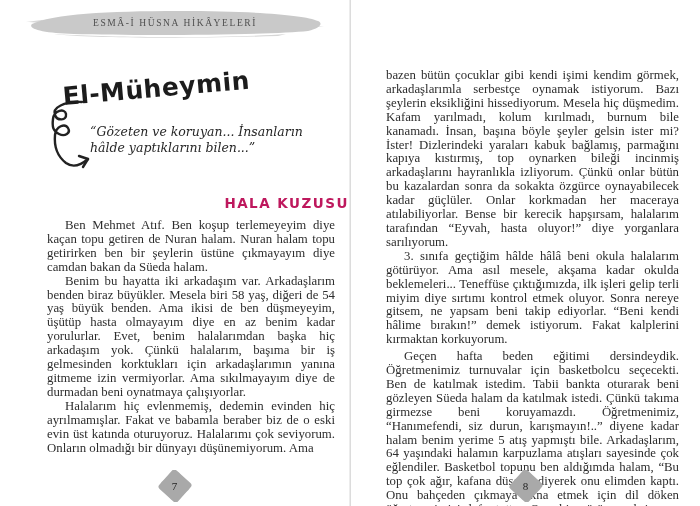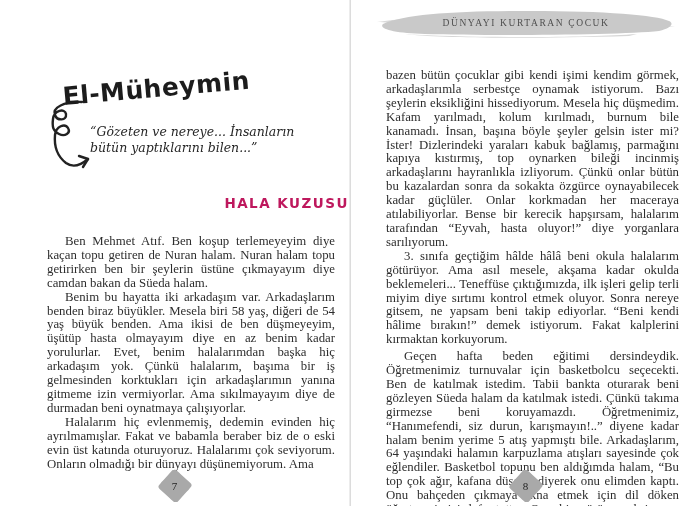--- a/index.html
+++ b/index.html
@@ -37,21 +37,21 @@
     position:absolute; top:195px; left:0; width:100%; text-align:right;
     font-family:"DejaVu Sans", sans-serif; font-weight:700; font-size:13.5px;
     letter-spacing:1.5px; color:#be185d;
   }
 
   
   .body-block {
     position:absolute; color:#2d2d2d; font-size:12.8px; line-height:13.9px;
     text-align:justify;
   }
-  .page.left  .body-block { top:235px; left:47px; width:288px; }
+  .page.left  .body-block { top:219px; left:47px; width:288px; }
   .page.right .body-block { top:44px;  left:35px; width:293px; }
   .body-block p { text-indent:18px; }
   .body-block p.no-indent { text-indent:0;margin-top:25px; }
   .body-block p.space-before { margin-top:3px; }
 
   
   .page-num { position:absolute; bottom:4px; left:50%; transform:translateX(-50%);
     width:42px; height:32px; }
   .page-num svg { position:absolute; inset:0; }
   .page-num .num {
@@ -59,58 +59,58 @@
     font-family:"Liberation Serif", serif; font-size:11px; color:#1f1f1f;
   }
 </style>
 </head>
 <body>
 
 <div class="spread">
 
   <div class="page left">
 
+    <div class="banner">
+      <svg viewBox="0 0 302 30" width="302" height="30">
+        <path d="M2 14 C22 11 45 10 62 10 L54 14 C32 14 12 15 2 14 Z" fill="#dadada"></path>
+        <path d="M300 18 C280 21 258 22 242 22 L250 18 Z" fill="#dadada"></path>
+        <path d="M8 16 C30 6 82 3 155 3 C230 3 281 7 294 13 C299 15 297 20 284 23 C248 27 118 28 50 26 C20 25 3 21 8 16 Z" fill="#c9c9c9"></path>
+        <path d="M30 26 C90 30 210 30 262 26 L254 28 C150 31 60 30 30 26 Z" fill="#d6d6d6"></path>
+      </svg>
+      <div class="banner-text">ESMÂ-İ HÜSNA HİKÂYELERİ</div>
+    </div>
 
     <svg class="doodle" width="52" height="80" viewBox="0 0 52 80">
       <path d="M36 4 C18 3 6 10 9 17 C11 23 21 23 20 16 C19 10 8 12 7 21 C6 29 7 33 13 36 C19 39 25 35 22 30 C19 25 10 28 9 37 C8 48 11 58 20 65 C27 70 35 67 42 61" fill="none" stroke="#222222" stroke-width="2.4" stroke-linecap="round"></path>
       <path d="M42 61 L33 58 M42 61 L37 69" fill="none" stroke="#222222" stroke-width="2.4" stroke-linecap="round"></path>
     </svg>
 
     <div class="chapter-title">El-Müheymin</div>
 
-    <div class="quote">“Gözeten ve nereye... İnsanların bütün yaptıklarını bilen...”</div>
+    <div class="quote">“Gözeten ve koruyan... İnsanların hâlde yaptıklarını bilen...”</div>
 
     <div class="section-title">HALA KUZUSU</div>
 
     <div class="body-block">
       <p>Ben Mehmet Atıf. Ben koşup terlemeyeyim diye kaçan topu getiren de Nuran halam. Nuran halam topu getirirken ben bir şeylerin üstüne çıkmayayım diye camdan bakan da Süeda halam.</p>
       <p>Benim bu hayatta iki arkadaşım var. Arkadaşlarım benden biraz büyükler. Mesela biri 58 yaş, diğeri de 54 yaş büyük benden. Ama ikisi de ben düşmeyeyim, üşütüp hasta olmayayım diye en az benim kadar yorulurlar. Evet, benim halalarımdan başka hiç arkadaşım yok. Çünkü halalarım, başıma bir iş gelmesinden korktukları için arkadaşlarımın yanına gitmeme izin vermiyorlar. Ama sıkılmayayım diye de durmadan beni oynatmaya çalışıyorlar.</p>
       <p>Halalarım hiç evlenmemiş, dedemin evinden hiç ayrılmamışlar. Fakat ve babamla beraber biz de o eski evin üst katında oturuyoruz. Halalarımı çok seviyorum. Onların olmadığı bir dünyayı düşünemiyorum. Ama</p>
     </div>
 
     <div class="page-num">
       <svg viewBox="0 0 42 32" width="42" height="32">
         <rect x="10" y="5" width="22" height="22" rx="3" transform="rotate(56 21 16)" fill="#d2d2d2"></rect>
         <rect x="8.5" y="3.5" width="25" height="25" rx="3" transform="rotate(42 21 16)" fill="#a9a9a9"></rect>
       </svg>
       <span class="num">7</span>
     </div>
   </div>
 
   <div class="page right">
 
-    <div class="banner">
-      <svg viewBox="0 0 302 30" width="302" height="30">
-        <path d="M2 14 C22 11 45 10 62 10 L54 14 C32 14 12 15 2 14 Z" fill="#dadada"></path>
-        <path d="M300 18 C280 21 258 22 242 22 L250 18 Z" fill="#dadada"></path>
-        <path d="M8 16 C30 6 82 3 155 3 C230 3 281 7 294 13 C299 15 297 20 284 23 C248 27 118 28 50 26 C20 25 3 21 8 16 Z" fill="#c9c9c9"></path>
-        <path d="M30 26 C90 30 210 30 262 26 L254 28 C150 31 60 30 30 26 Z" fill="#d6d6d6"></path>
-      </svg>
-      <div class="banner-text">DÜNYAYI KURTARAN ÇOCUK</div>
-    </div>
 
     <div class="body-block">
       <p class="no-indent">bazen bütün çocuklar gibi kendi işimi kendim görmek, arkadaşlarımla serbestçe oynamak istiyorum. Bazı şeylerin eksikliğini hissediyorum. Mesela hiç düşmedim. Kafam yarılmadı, kolum kırılmadı, burnum bile kanamadı. İnsan, başına böyle şeyler gelsin ister mi? İster! Dizlerindeki yaraları kabuk bağlamış, parmağını kapıya kıstırmış, top oynarken bileği incinmiş arkadaşlarını hayranlıkla izliyorum. Çünkü onlar bütün bu kazalardan sonra da sokakta özgürce oynayabilecek kadar güçlüler. Onlar korkmadan her maceraya atılabiliyorlar. Bense bir kerecik hapşırsam, halalarım tarafından “Eyvah, hasta oluyor!” diye yorganlara sarılıyorum.</p>
       <p>3. sınıfa geçtiğim hâlde hâlâ beni okula halalarım götürüyor. Ama asıl mesele, akşama kadar okulda beklemeleri... Teneffüse çıktığımızda, ilk işleri gelip terli miyim diye sırtımı kontrol etmek oluyor. Sonra nereye gitsem, ne yapsam beni takip ediyorlar. “Beni kendi hâlime bırakın!” demek istiyorum. Fakat kalplerini kırmaktan korkuyorum.</p>
       <p class="space-before">Geçen hafta beden eğitimi dersindeydik. Öğretmenimiz turnuvalar için basketbolcu seçecekti. Ben de katılmak istedim. Tabii bankta oturarak beni gözleyen Süeda halam da katılmak istedi. Çünkü takıma girmezse beni koruyamazdı. Öğretmenimiz, “Hanımefendi, siz durun, karışmayın!..” diyene kadar halam benim yerime 5 atış yapmıştı bile. Arkadaşlarım, 64 yaşındaki halamın karpuzlama atışları sayesinde çok eğlendiler. Basketbol topunu ben aldığımda halam, “Bu top çok ağır, kafana düşer!” diyerek onu elimden kaptı. Onu bahçeden çıkmaya ikna etmek için dil döken öğretmenimizi lafa tuttu. Ona bir sürü gereksiz şey sordu. Çok müna-</p>
     </div>
 
     <div class="page-num">
       <svg viewBox="0 0 42 32" width="42" height="32">
         <rect x="10" y="5" width="22" height="22" rx="3" transform="rotate(56 21 16)" fill="#d2d2d2"></rect>

